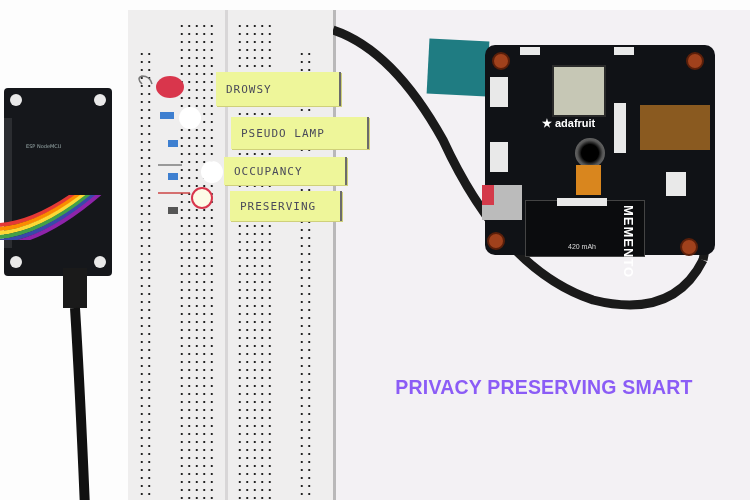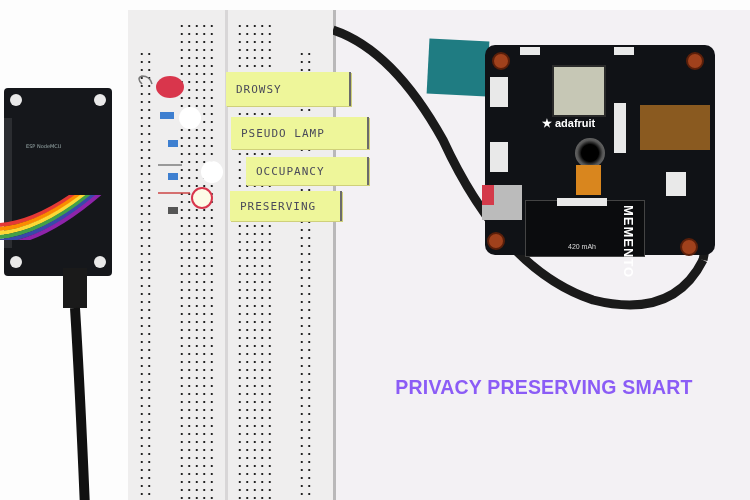--- a/index.html
+++ b/index.html
@@ -60,23 +60,23 @@
     <circle cx="92" cy="102" r="11" fill="#ffffff"></circle>
     <circle cx="82" cy="128" r="10" fill="#fdfbe6" stroke="#d9364c" stroke-width="2"></circle>
     <rect x="40" y="42" width="14" height="7" fill="#3e7fd0"></rect>
     <rect x="48" y="70" width="10" height="7" fill="#3e7fd0"></rect>
     <rect x="48" y="103" width="10" height="7" fill="#3e7fd0"></rect>
     <rect x="48" y="137" width="10" height="7" fill="#555"></rect>
     <line x1="38" y1="95" x2="62" y2="95" stroke="#999" stroke-width="2"></line>
     <line x1="38" y1="123" x2="70" y2="123" stroke="#c44" stroke-width="1.5"></line>
   </svg>
 
-  <div class="note" style="left:226px;top:72px;width:125px;height:34px;">DROWSY</div>
+  <div class="note" style="left:216px;top:72px;width:125px;height:34px;">DROWSY</div>
   <div class="note" style="left:231px;top:117px;width:138px;height:32px;">PSEUDO LAMP</div>
-  <div class="note" style="left:246px;top:157px;width:123px;height:28px;">OCCUPANCY</div>
+  <div class="note" style="left:224px;top:157px;width:123px;height:28px;">OCCUPANCY</div>
   <div class="note" style="left:230px;top:191px;width:112px;height:30px;">PRESERVING</div>
 
   <div class="esp">
     <div class="hole" style="left:6px;top:6px;"></div>
     <div class="hole" style="left:90px;top:6px;"></div>
     <div class="hole" style="left:6px;top:168px;"></div>
     <div class="hole" style="left:90px;top:168px;"></div>
     <div class="pins"></div>
     <div class="label">ESP NodeMCU</div>
   </div>

